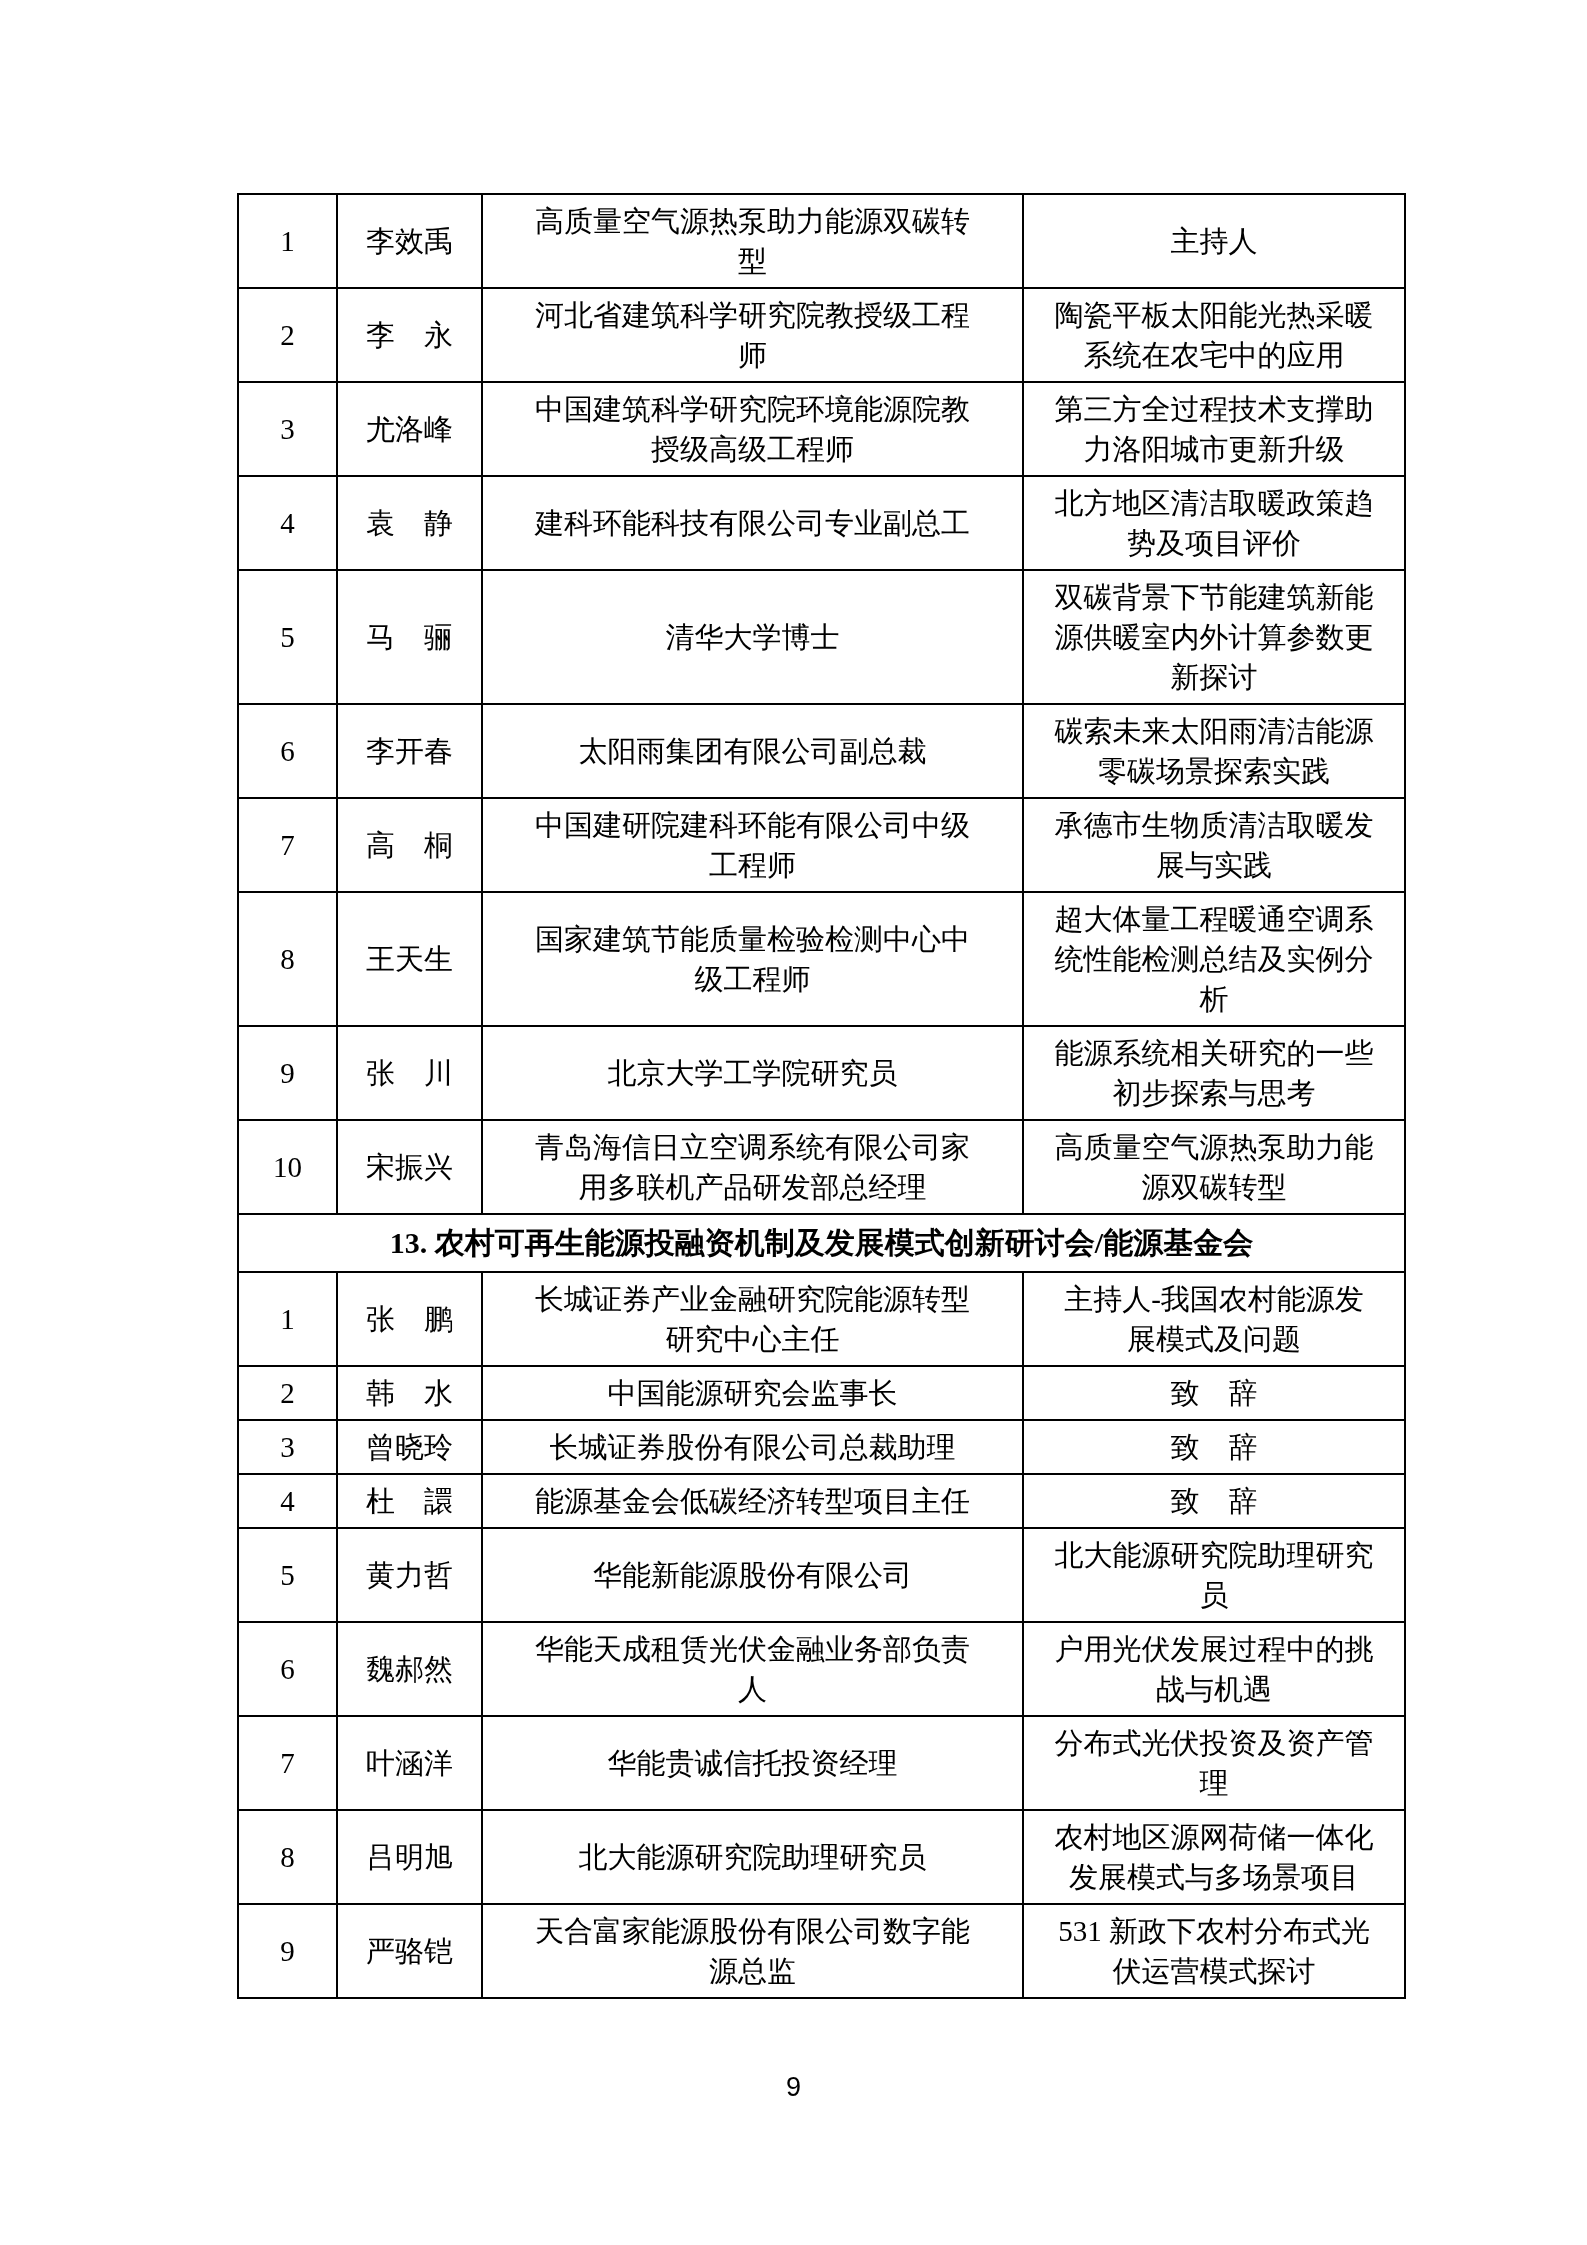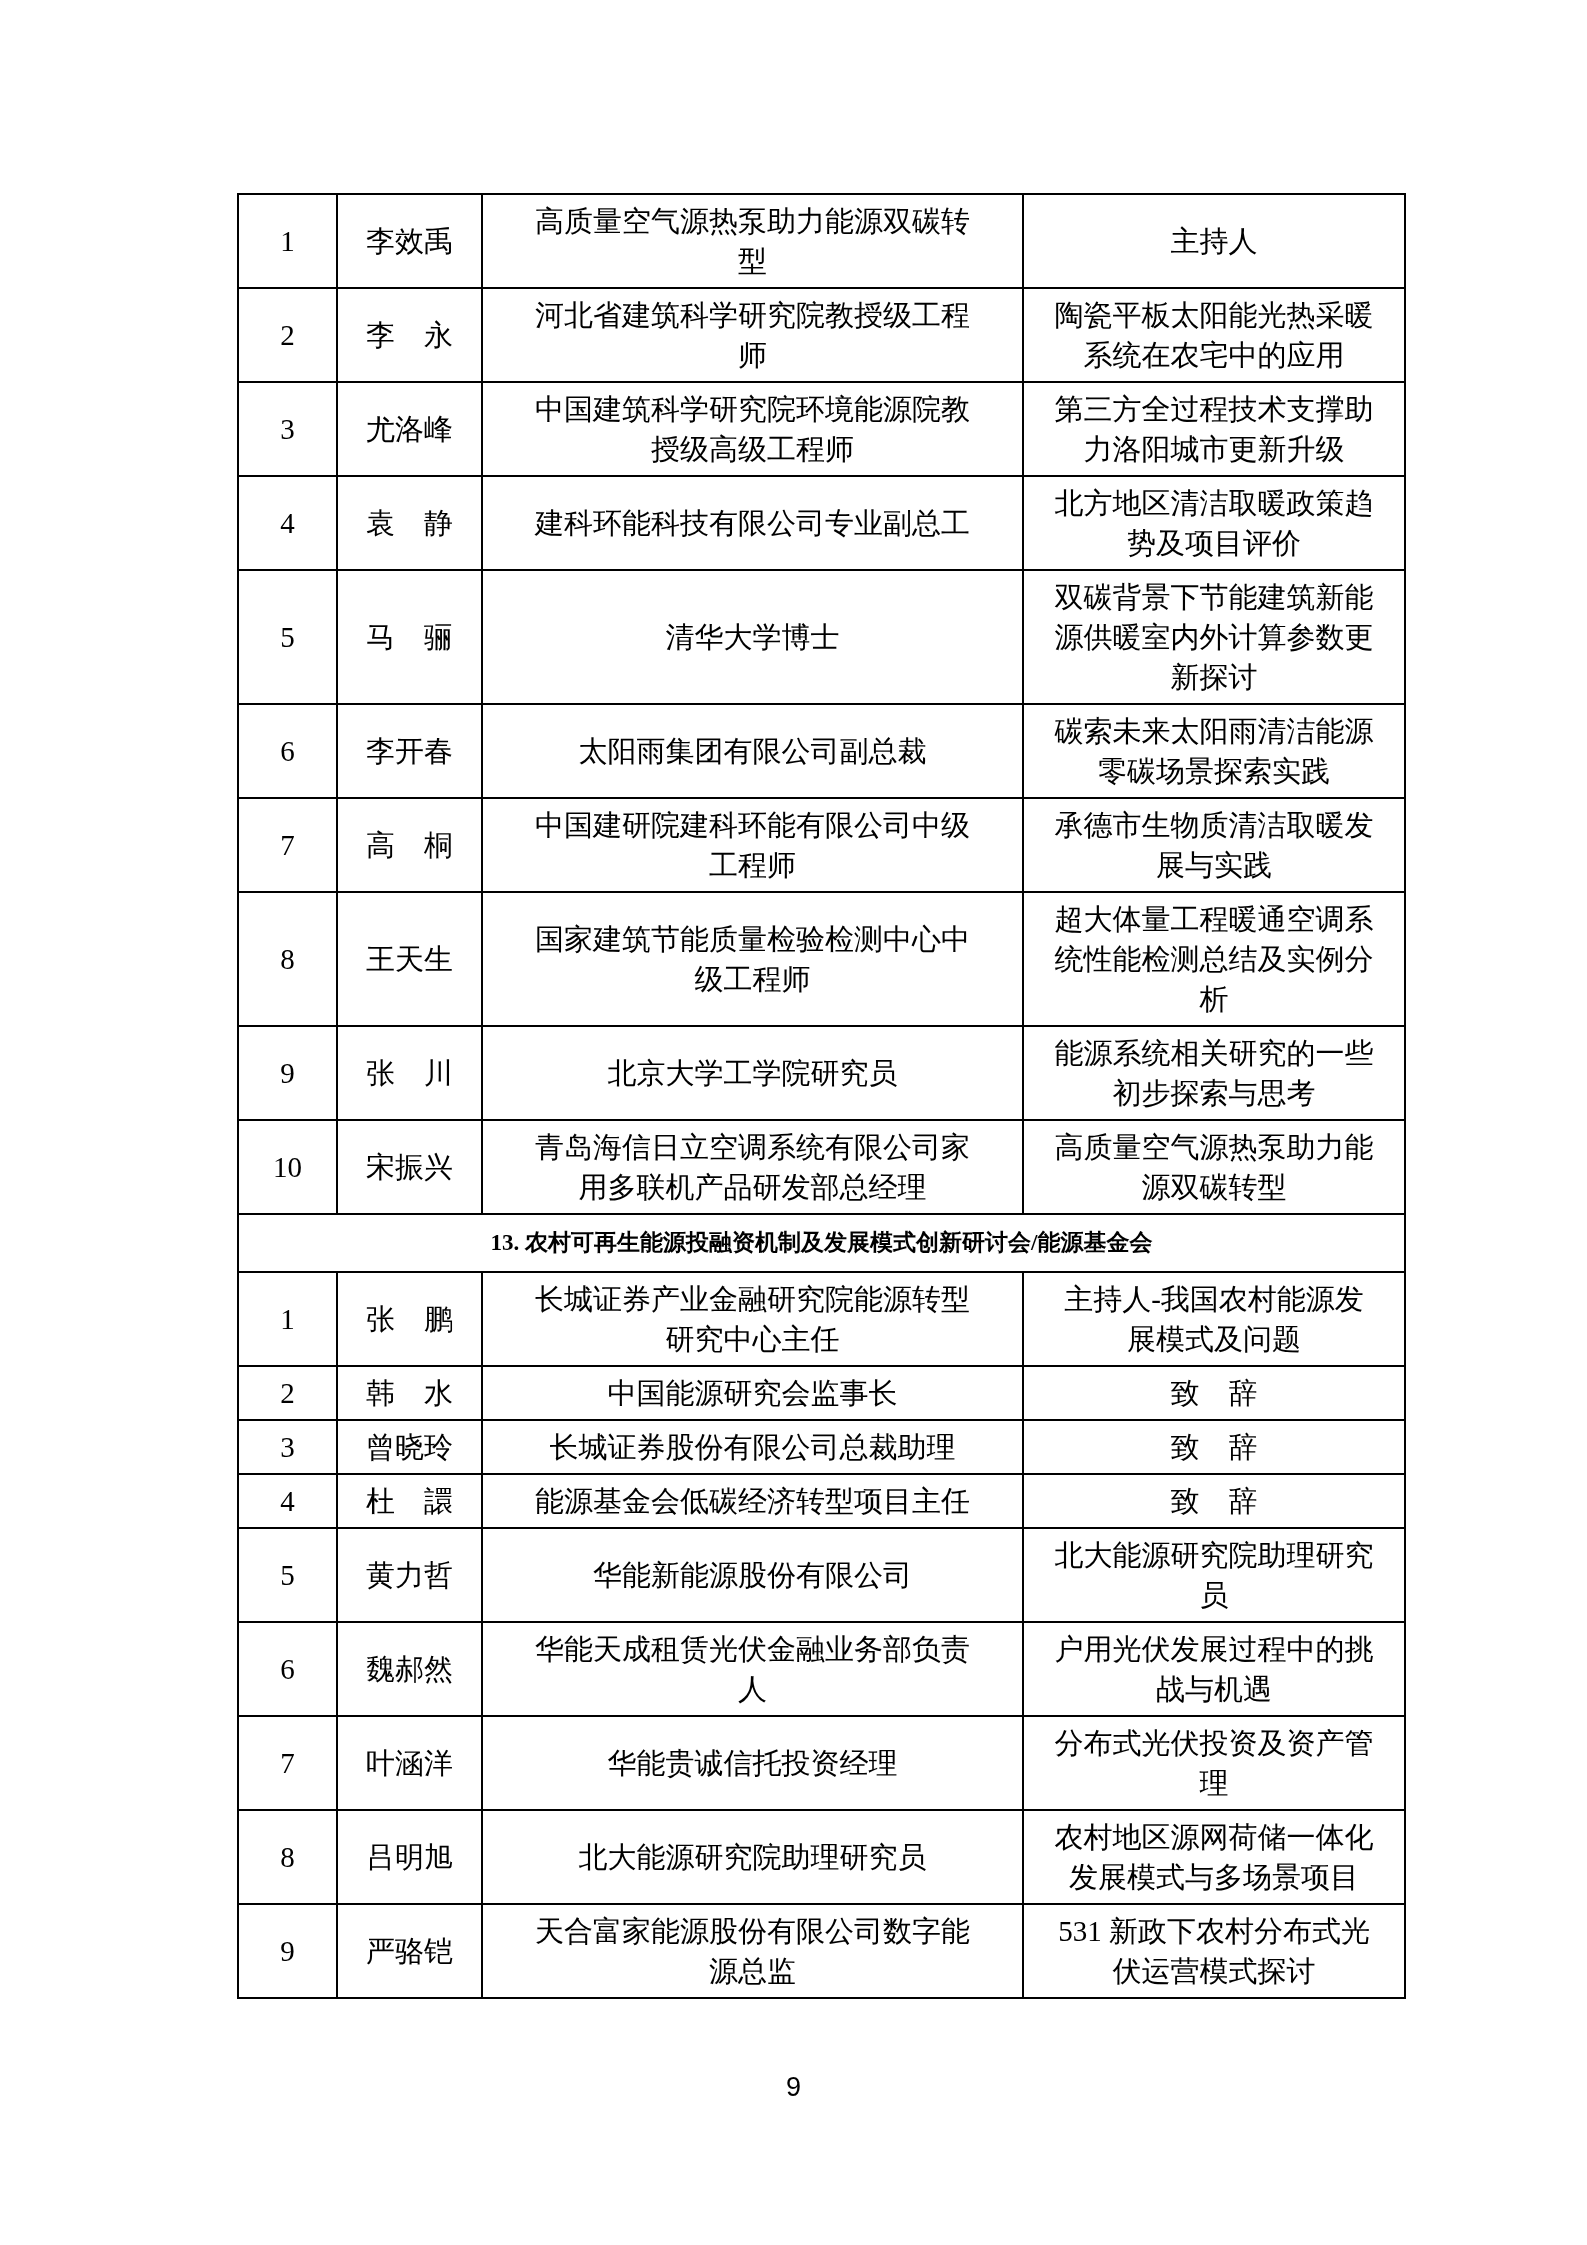--- a/index.html
+++ b/index.html
@@ -35,21 +35,21 @@
     vertical-align: middle;
     font-size: 29px;
     line-height: 40px;
     padding: 6px 4px;
     word-wrap: break-word;
   }
   td.cell-org   { padding-left: 50px; padding-right: 50px; }
   td.cell-topic { padding-left: 27px; padding-right: 27px; }
   tr.section-row td {
     font-weight: bold;
-    font-size: 23px;
+    font-size: 30px;
     padding: 8px 4px;
   }
   tr.header-row td {
     padding: 5px 4px;
   }
   .page-number {
     position: absolute;
     left: 0;
     top: 2072px;
     width: 100%;

